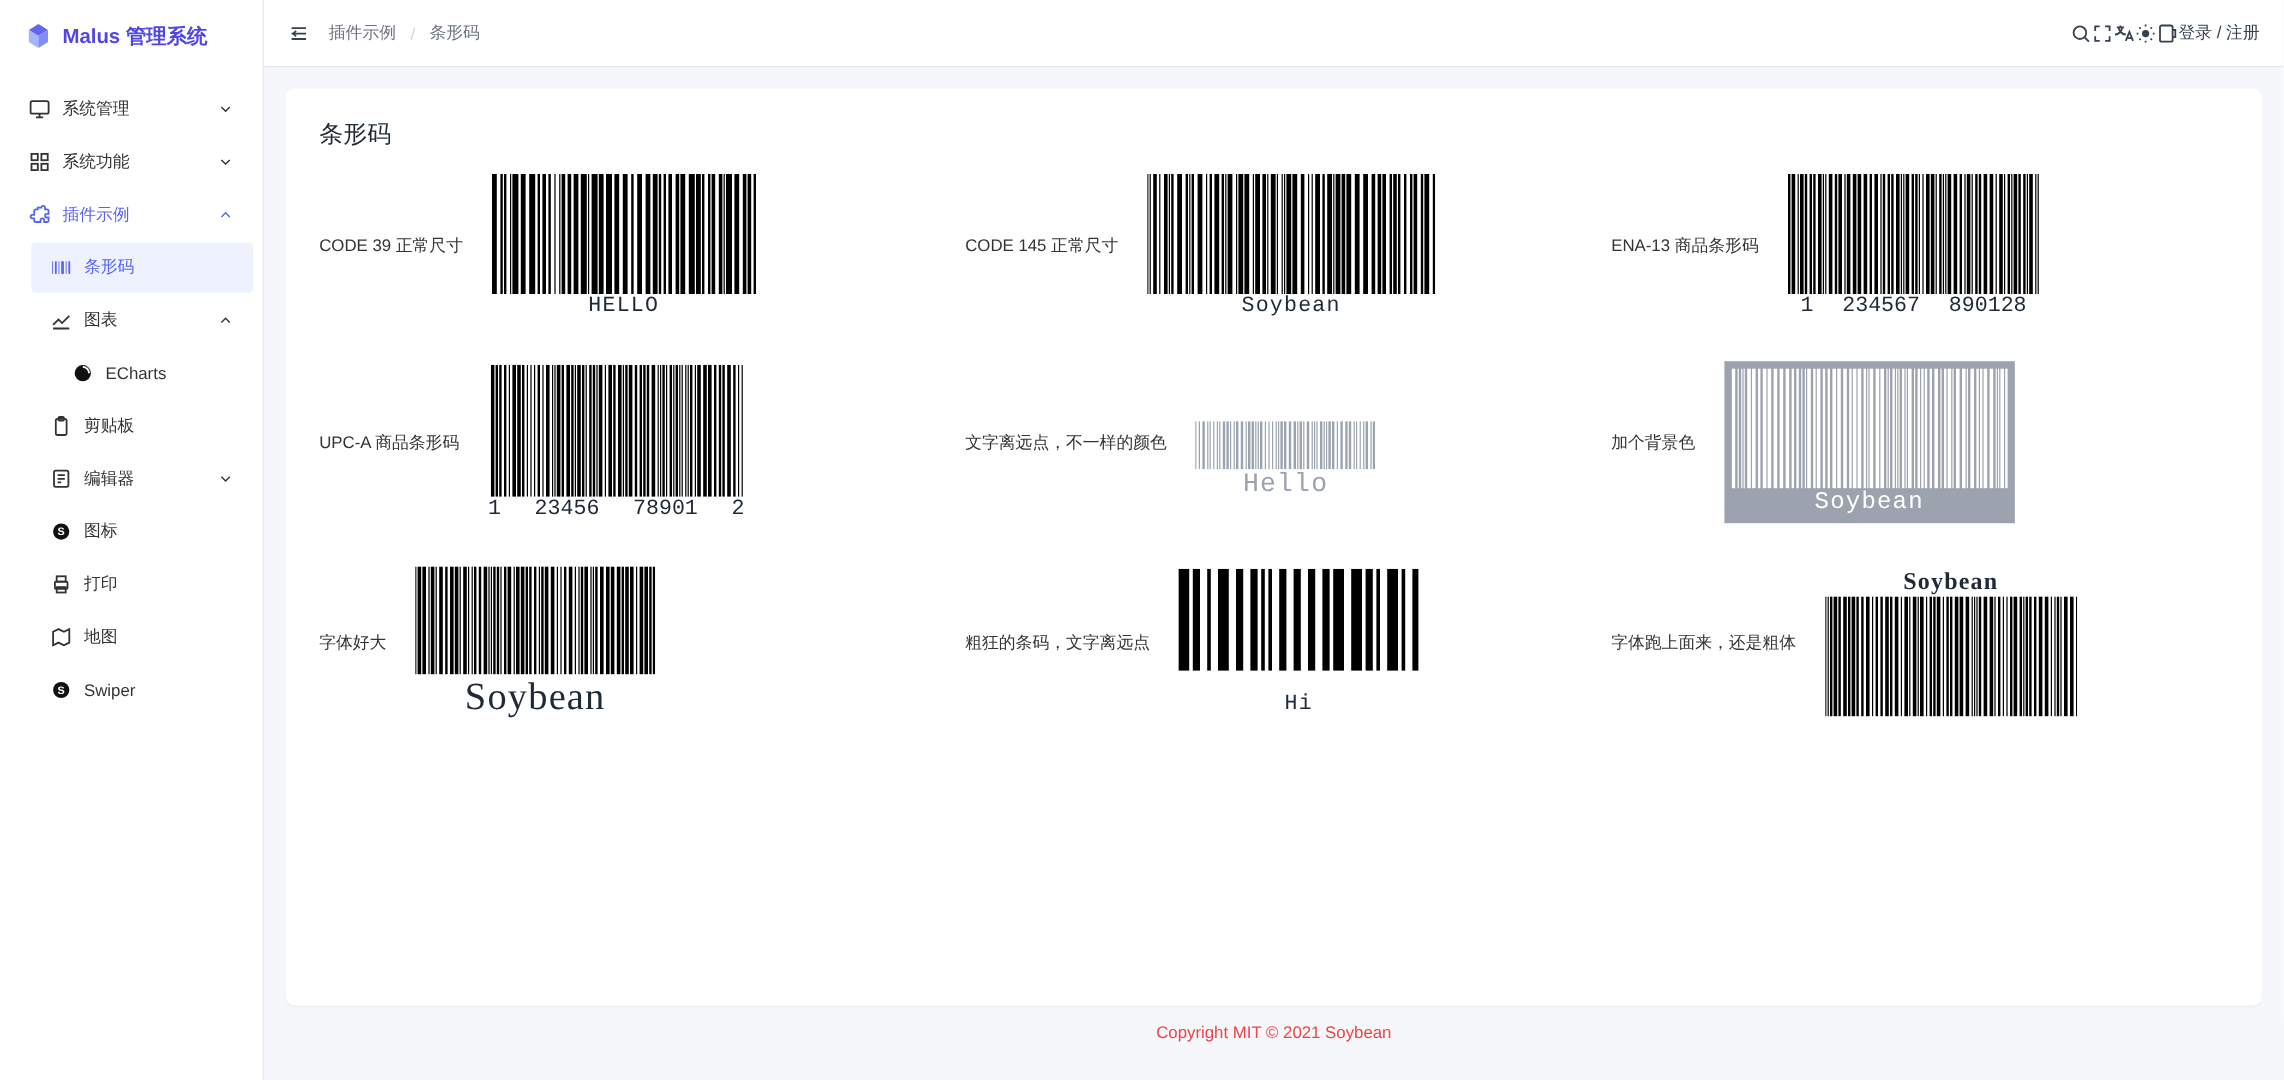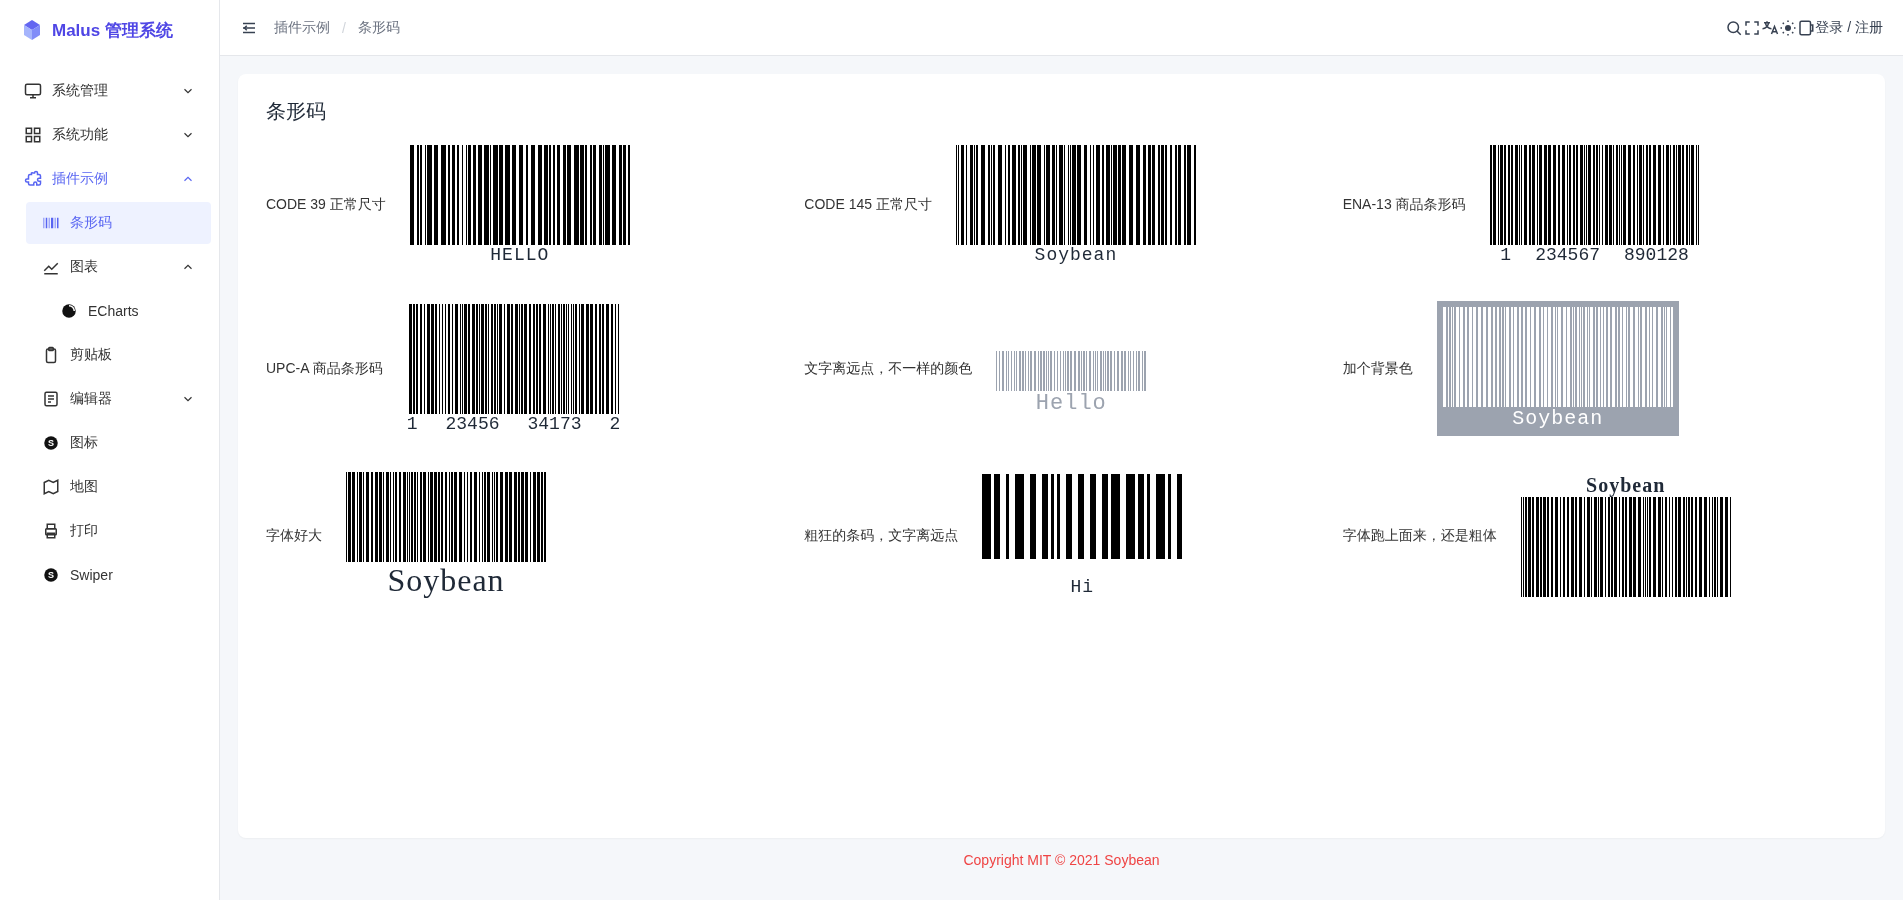--- a/index.html
+++ b/index.html
@@ -170,35 +170,35 @@
                 <circle cx="12" cy="12" r="9" fill="#111"></circle>
                 <text x="12" y="16" text-anchor="middle" fill="#fff" font-size="12" font-weight="bold">S</text>
               </svg>
             </span>
           <span class="label">图标</span>
         </div>
 
         <div class="nav-item">
           <span class="icon">
               <svg viewBox="0 0 24 24" width="18" height="18" fill="none" stroke="currentColor" stroke-width="2">
-                <polygon points="3 6 9 3 15 6 21 3 21 18 15 21 9 18 3 21"></polygon>
-              </svg>
-            </span>
-          <span class="label">地图</span>
-        </div>
-
-        <div class="nav-item">
-          <span class="icon">
-              <svg viewBox="0 0 24 24" width="18" height="18" fill="none" stroke="currentColor" stroke-width="2">
                 <rect x="5" y="9" width="14" height="8" rx="1"></rect>
                 <rect x="7" y="3" width="10" height="6"></rect>
                 <rect x="7" y="15" width="10" height="6"></rect>
               </svg>
             </span>
           <span class="label">打印</span>
+        </div>
+
+        <div class="nav-item">
+          <span class="icon">
+              <svg viewBox="0 0 24 24" width="18" height="18" fill="none" stroke="currentColor" stroke-width="2">
+                <polygon points="3 6 9 3 15 6 21 3 21 18 15 21 9 18 3 21"></polygon>
+              </svg>
+            </span>
+          <span class="label">地图</span>
         </div>
 
         <div class="nav-item">
           <span class="icon">
               <svg viewBox="0 0 24 24" width="18" height="18">
                 <circle cx="12" cy="12" r="9" fill="#111"></circle>
                 <text x="12" y="16" text-anchor="middle" fill="#fff" font-size="12" font-weight="bold">S</text>
               </svg>
             </span>
           <span class="label">Swiper</span>
@@ -533,21 +533,21 @@
                   <rect x="197" y="0" width="3" height="110" fill="#000"></rect>
                   <rect x="202" y="0" width="2" height="110" fill="#000"></rect>
                   <rect x="206" y="0" width="1" height="110" fill="#000"></rect>
                   <rect x="209" y="0" width="3" height="110" fill="#000"></rect>
                 </svg>
               <div class="ean-row">
                 <span>1</span>
                 <span style="width:16px"></span>
                 <span>23456</span>
                 <span style="width:16px"></span>
-                <span>34173</span>
+                <span>78901</span>
                 <span style="width:16px"></span>
                 <span>2</span>
               </div>
             </div>
           </div>
 
           <div class="cell">
             <div class="cell-title">文字离远点，不一样的颜色</div>
             <div class="barcode-wrap" style="margin-top:30px">
               <svg class="barcode-svg" width="150" height="40" id="bc5">

